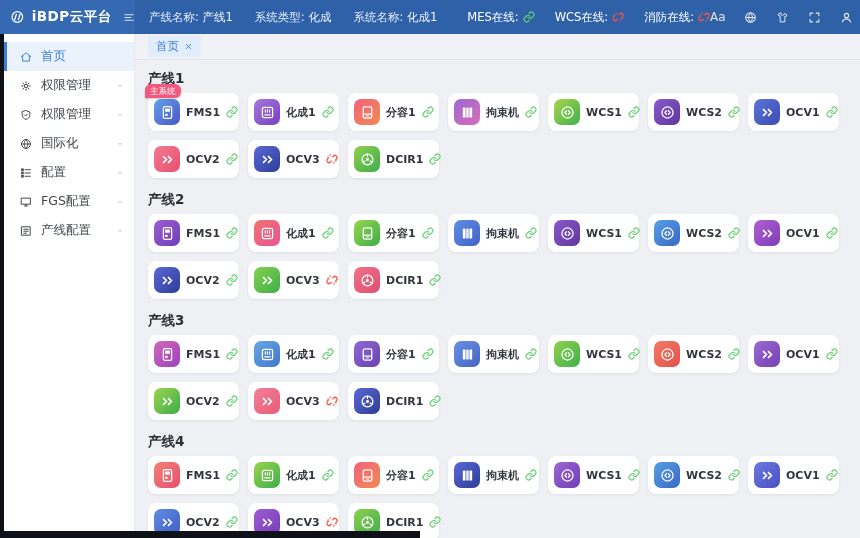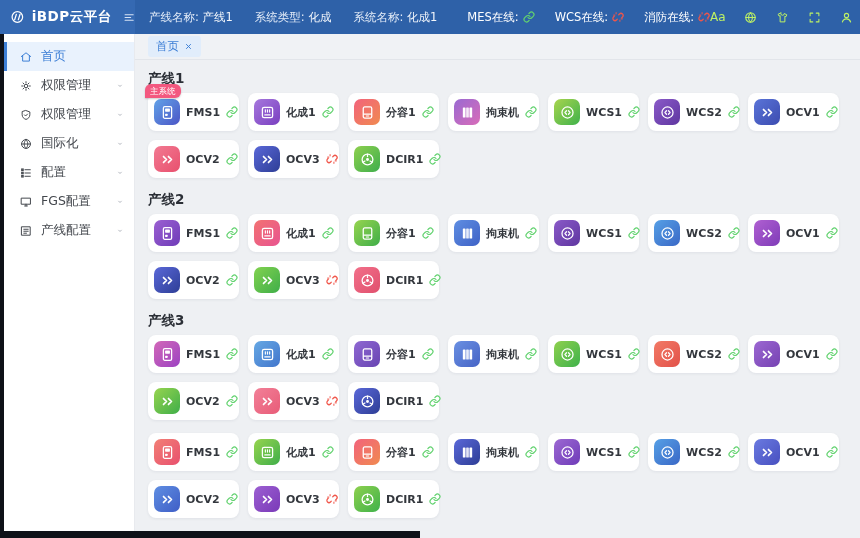--- a/index.html
+++ b/index.html
@@ -15,21 +15,21 @@
   .hinfo { display:flex; align-items:center; gap:22px; padding-left:14px; }
   .htag { font-size:11.5px; white-space:nowrap; color:#f2f6fb; }
   .htag .hlabel { color:#e3ecf8; }
   .hdivider { width:1px; height:15px; background:rgba(255,255,255,.35); margin:0 14px 0 16px; }
   .hstats { display:flex; align-items:center; gap:20px; }
   .hstat { display:flex; align-items:center; gap:4px; font-size:11.5px; white-space:nowrap; }
   .lk { width:12px; height:12px; display:inline-block; }
   .lk.online { color:#62d26f; }
   .lk.offline { color:#f0564a; }
   .hright { margin-left:auto; display:flex; align-items:center; gap:17px; padding-right:16px; }
-  .hbtn { color:#bef264; font-size:12px; cursor:pointer; display:flex; align-items:center; }
+  .hbtn { color:#e5e5e5; font-size:12px; cursor:pointer; display:flex; align-items:center; }
   .hbtn.ic { width:15px; height:15px; }
 
   
   .bodyrow { display:flex; height:504px; }
   aside { width:131px; margin-left:4px; background:#ffffff; border-right:1px solid #e8eaee; flex:none; padding-top:8px; }
   .side-item { display:flex; align-items:center; height:29px; padding-left:12px; border-left:3px solid transparent; color:#43474d; font-size:12.5px; cursor:pointer; }
   .side-item.active { background:#e9f2fd; color:#3d7fd6; border-left-color:#3d7fd6; }
   .sicon { width:14px; height:14px; margin-right:8px; flex:none; color:inherit; }
   .slabel { white-space:nowrap; }
   .schev { width:10px; height:10px; margin-left:auto; margin-right:9px; color:#9aa0ab; }
@@ -711,20 +711,21 @@
                 <span class="lk online">
                   <svg viewBox="0 0 24 24">
                     <path d="M10 13a5 5 0 0 0 7.54.54l2.92-2.92a5 5 0 0 0-7.07-7.07l-1.67 1.66" fill="none" stroke="currentColor" stroke-width="2.4" stroke-linecap="round" stroke-linejoin="round"></path>
                     <path d="M14 11a5 5 0 0 0-7.54-.54l-2.92 2.92a5 5 0 0 0 7.07 7.07l1.67-1.66" fill="none" stroke="currentColor" stroke-width="2.4" stroke-linecap="round" stroke-linejoin="round"></path>
                   </svg>
                 </span>
               </div>
             </div>
           </div>
           <div class="section">
+            <div class="sec-title">产线4</div>
             <div class="cards">
               <div class="card">
                 <span class="app-ic" style="background:linear-gradient(135deg,#f28076,#e8506e)">
                   <svg viewBox="0 0 24 24">
                     <rect x="6.2" y="3.8" width="11.6" height="16.4" rx="2" fill="none" stroke="currentColor" stroke-width="1.8"></rect>
                     <rect x="8.6" y="6.4" width="6.8" height="4.6" rx="1" fill="currentColor"></rect>
                     <rect x="8.6" y="13.6" width="3.6" height="3.2" rx="0.8" fill="currentColor"></rect>
                   </svg>
                 </span>
                 <span class="card-label">FMS1</span>

